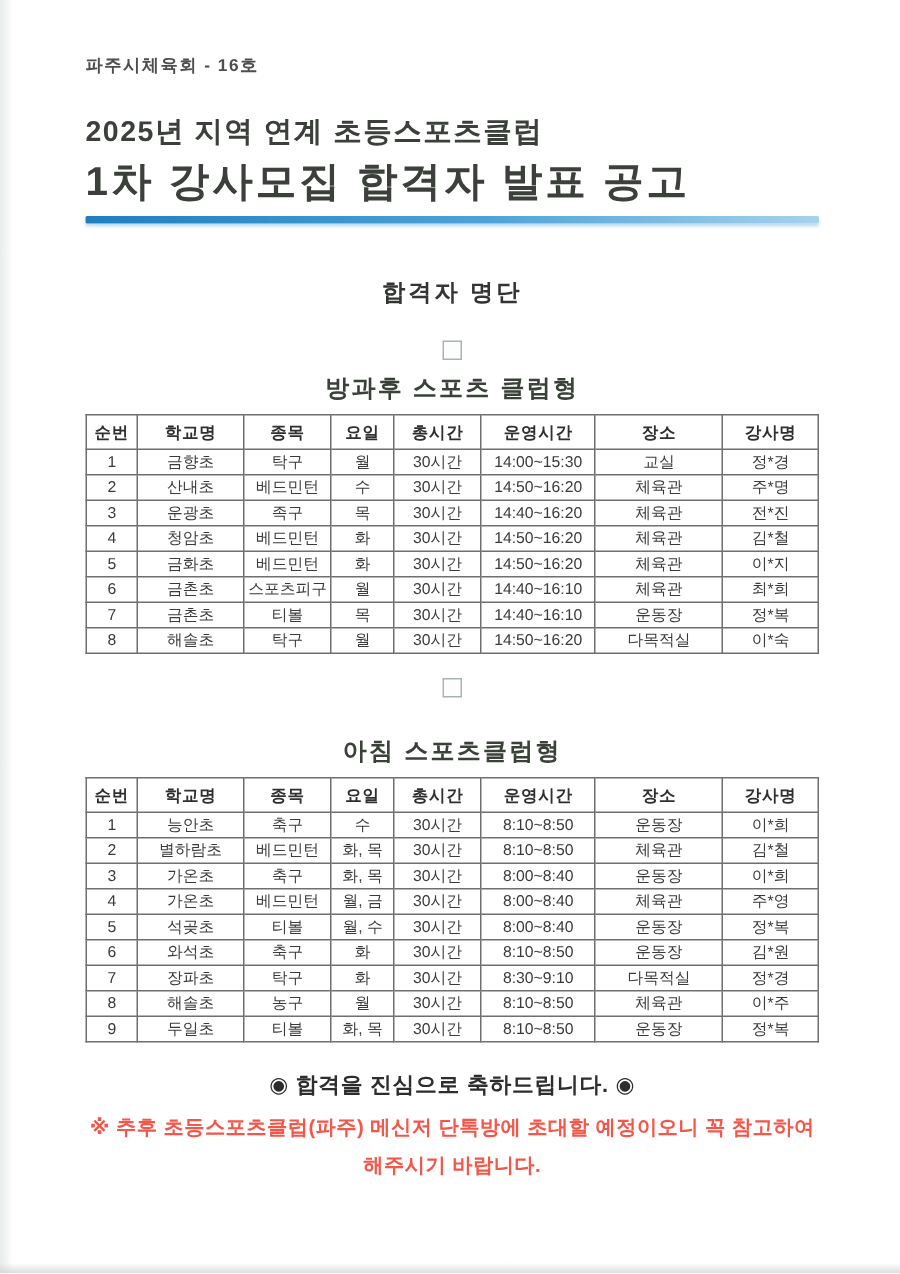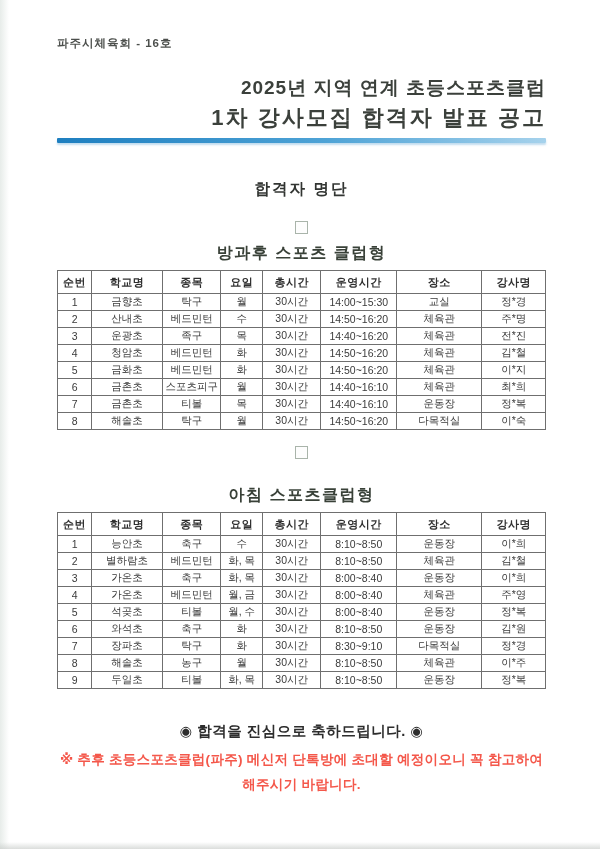--- a/index.html
+++ b/index.html
@@ -34,29 +34,29 @@
   }
   .content {
     padding: 36px 54px 0 57px;
   }
   .doc-number {
     font-size: 11.5px;
     font-weight: bold;
     color: #4c4f4c;
     letter-spacing: 1px;
   }
-  .title-block { margin-top: 24px; text-align: right; }
+  .title-block { margin-top: 24px; text-align: left; }
   .title1 {
     font-size: 19px;
     font-weight: bold;
     color: #3b403b;
     letter-spacing: 1px;
   }
   .title2 {
-    font-size: 22px;
+    font-size: 27px;
     font-weight: bold;
     color: #3b403b;
     letter-spacing: 2px;
     margin-top: 2px;
   }
   .title-underline {
     margin-top: 5px;
     height: 5px;
     border-radius: 1px;
     background: linear-gradient(to right, #1e7fc0, #4ea3d6 55%, #a6d2ec);
@@ -116,21 +116,21 @@
   td {
     font-size: 10.5px;
     color: #3a3a3a;
     text-align: center;
     height: 16px;
     padding: 0 1px;
     white-space: nowrap;
     overflow: hidden;
   }
   .congrats {
-    margin-top: 33px;
+    margin-top: 19px;
     text-align: center;
     font-size: 14.5px;
     font-weight: bold;
     color: #2d2d2d;
     letter-spacing: .5px;
   }
   .notice {
     margin-top: 6px;
     text-align: center;
     font-size: 13.5px;

